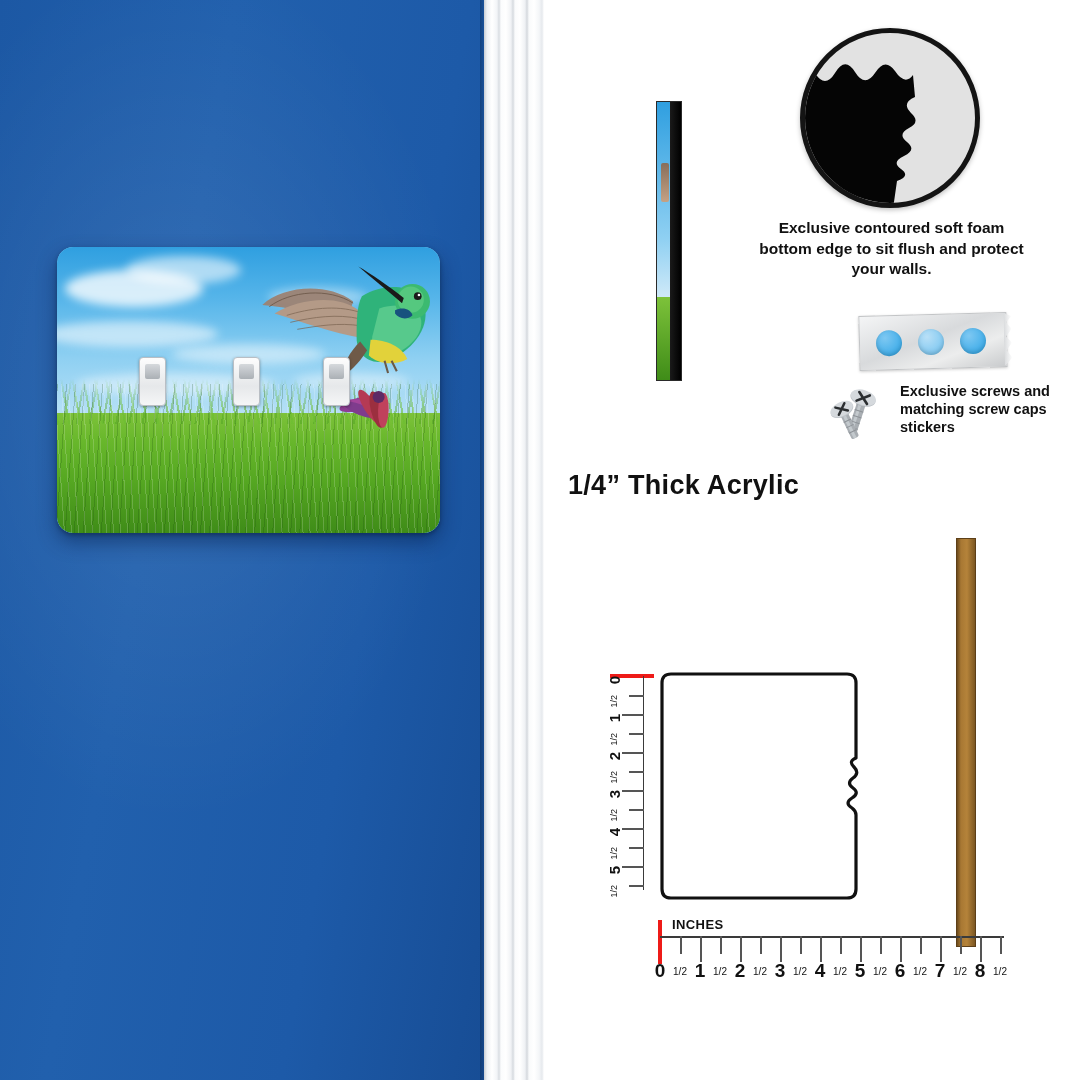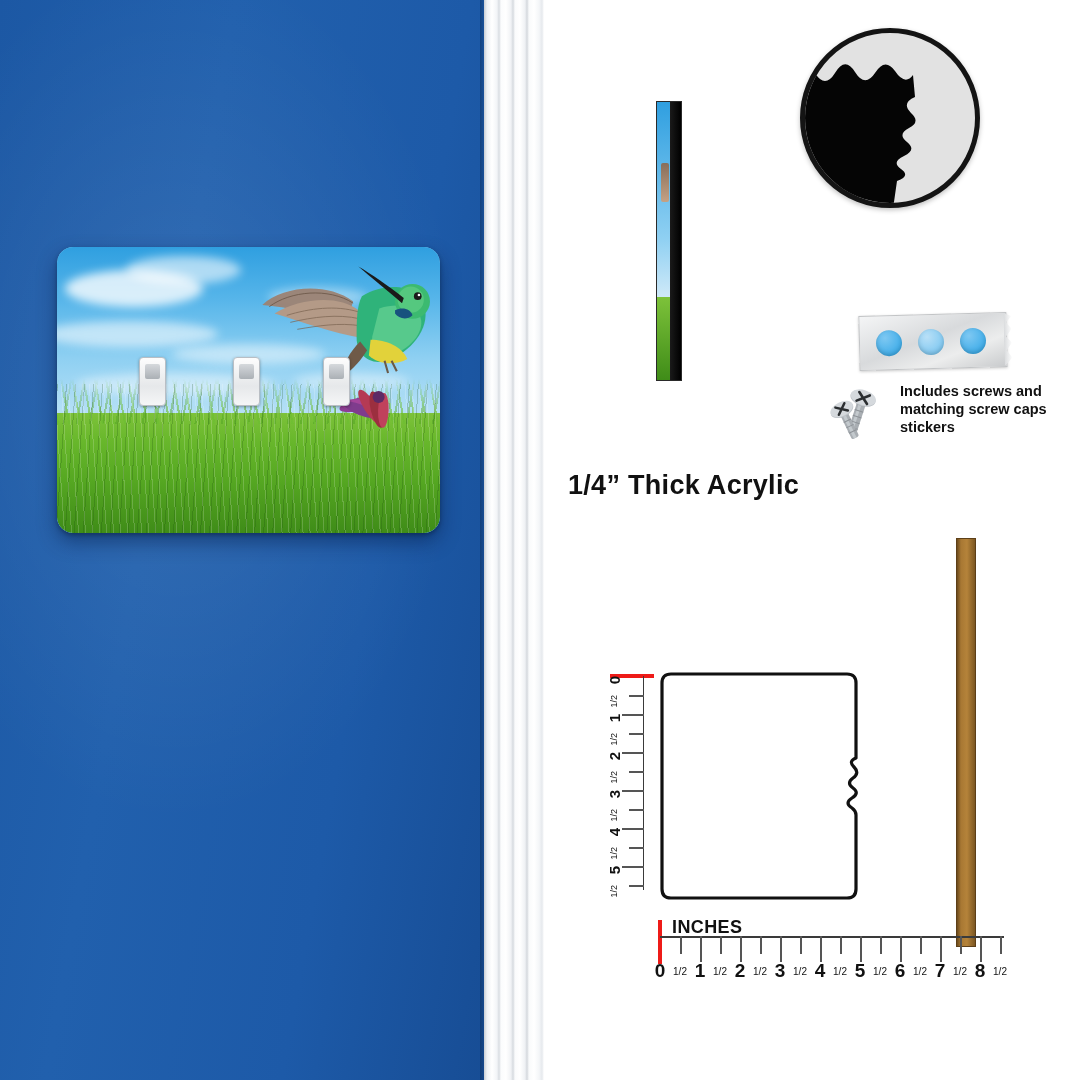--- a/index.html
+++ b/index.html
@@ -176,21 +176,21 @@
   .vr-zero-red{position:absolute;left:28px;top:14px;width:44px;height:4px;background:#ee1b18;}
 
   
   .hruler{position:absolute;left:110px;top:398px;width:360px;height:72px;}
   .hr-line{position:absolute;left:6px;top:18px;height:1.5px;background:#3a3a3a;}
   .hr-tick{position:absolute;top:18px;width:1.5px;background:#555;}
   .hr-lab{position:absolute;color:#111;text-align:center;transform:translateX(-50%);}
   .hr-lab.maj{font-weight:bold;font-size:19px;top:42px;}
   .hr-lab.min{font-size:10px;top:48px;}
   .hr-zero-red{position:absolute;left:4px;top:2px;width:4px;height:44px;background:#ee1b18;}
-  .hr-inches{position:absolute;left:18px;top:-1px;font-weight:bold;font-size:18px;color:#111;letter-spacing:.4px;}
+  .hr-inches{position:absolute;left:18px;top:-1px;font-weight:bold;font-size:13px;color:#111;letter-spacing:.4px;}
 </style>
 </head>
 <body>
 
 <div id="stage">
 
   <div class="wall"></div>
   <div class="wall-sheen"></div>
 
   <div class="plate">
@@ -272,20 +272,21 @@
         <svg viewBox="0 0 180 180" width="180" height="180">
           <path d="M-10 42
                    q 10 -16 20 -2 q 10 16 20 0 q 10 -17 20 -1 q 10 16 20 1
                    q 10 -16 20 -2 q 10 15 18 4
                    l 2 22 q -14 6 -4 16 q 10 9 -2 15 q -12 6 -2 14
                    q 10 8 -3 14 q -13 6 -3 13 q 10 7 -4 12
                    l -6 42 L -10 190 Z" fill="#050505"></path>
         </svg>
       </div>
     </div>
+    <div class="foam-caption">Exclusive contoured soft foam bottom edge to sit flush and protect your walls.</div>
 
     <div class="sticker">
       <div class="cap cap1"></div>
       <div class="cap cap2"></div>
       <div class="cap cap3"></div>
       <div class="sticker-tear"></div>
     </div>
 
     <svg class="screws" viewBox="0 0 72 60">
       <g transform="rotate(18 36 30)">
@@ -302,21 +303,21 @@
         <rect x="22" y="28" width="8" height="30" rx="2" fill="#a9aeb3"></rect>
         <rect x="24" y="28" width="3" height="30" fill="#cfd4d8" opacity=".7"></rect>
         <g stroke="#8d9297" stroke-width="1">
           <path d="M22 33h8M22 39h8M22 45h8M22 51h8"></path>
         </g>
         <ellipse cx="26" cy="27" rx="12" ry="7" fill="#bfc4c9"></ellipse>
         <ellipse cx="26" cy="26" rx="12" ry="7" fill="#d5d9dd"></ellipse>
         <path d="M21 22 L31 30 M31 22 L21 30" stroke="#2b2e31" stroke-width="2.5" stroke-linecap="round"></path>
       </g>
     </svg>
-    <div class="screw-text">Includes screws and matching screw caps stickers</div>
+    <div class="screw-text">Exclusive screws and matching screw caps stickers</div>
 
     <div class="thick-title">1/4” Thick Acrylic</div>
 
     <div class="diagram">
 
       <svg class="outline-svg" width="536" height="500" viewBox="0 0 536 500">
         <path d="M118 163
                  q0 -9 9 -9
                  H303
                  q9 0 9 9

